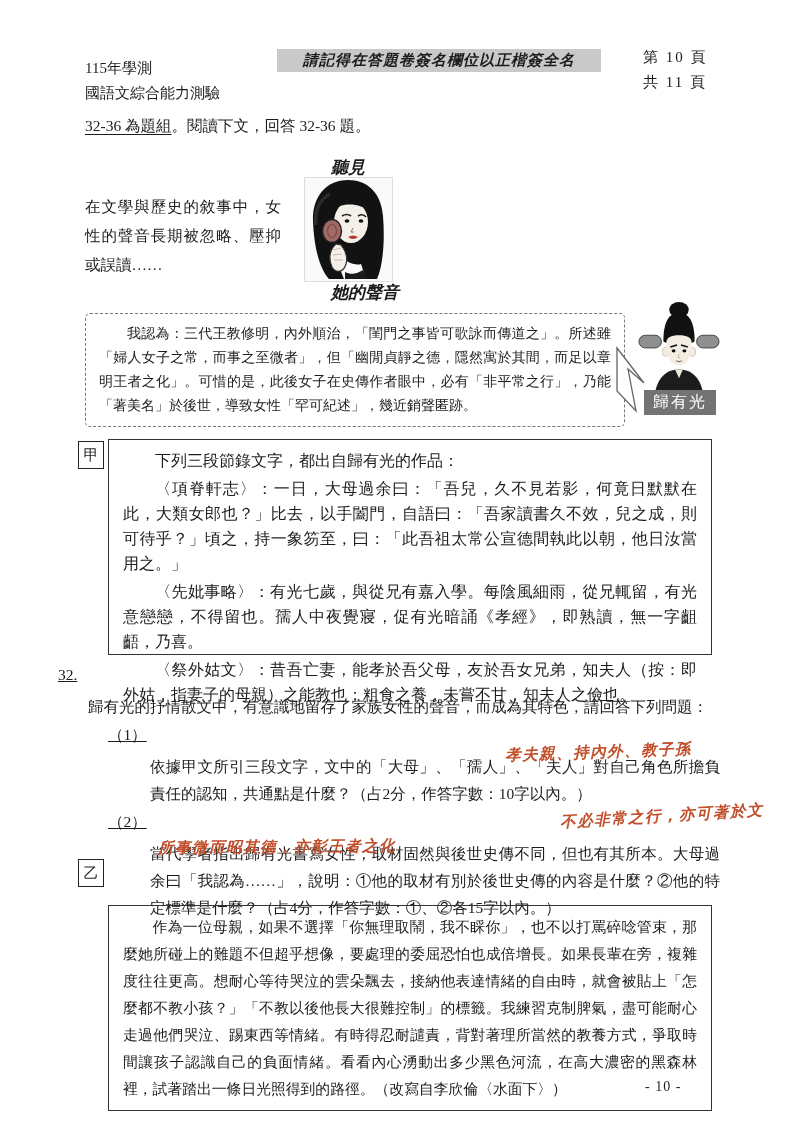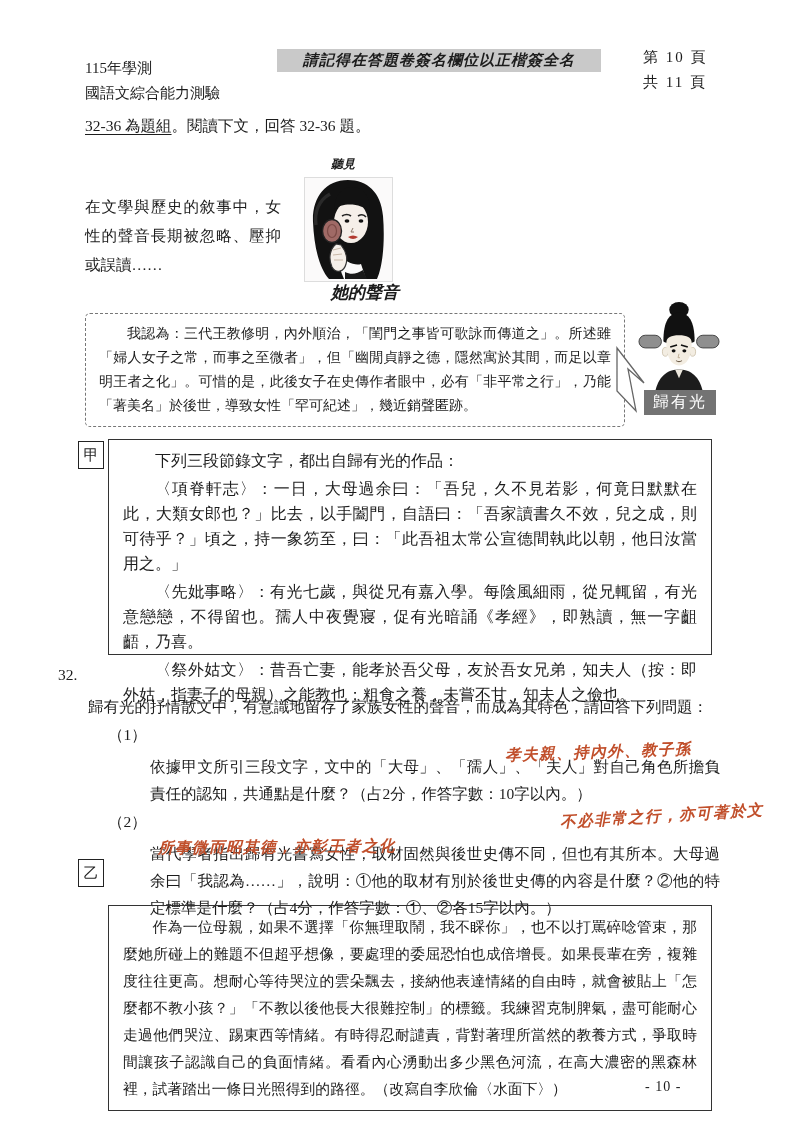--- a/index.html
+++ b/index.html
@@ -11,21 +11,21 @@
   .hdr-left{position:absolute;left:85px;top:56px;font-size:15px;line-height:25px;}
   .hdr-notice{
     position:absolute;left:277px;top:49px;background:var(--hl,#c9c9c9);
     font-size:15px;font-weight:bold;padding:2px 26px;letter-spacing:1px;font-style:italic;
   }
   .hdr-right{position:absolute;left:643px;top:45px;font-size:15px;line-height:25px;letter-spacing:2px;}
   
   .intro{position:absolute;left:85px;top:116px;font-size:15.5px;}
   .intro .u{text-decoration:underline;text-underline-offset:3px;}
   
-  .cap-top{position:absolute;left:331px;top:156px;font-size:12px;font-weight:bold;font-style:italic;}
+  .cap-top{position:absolute;left:331px;top:156px;font-size:17px;font-weight:bold;font-style:italic;}
   .cap-bottom{position:absolute;left:331px;top:281px;font-size:17px;font-weight:bold;font-style:italic;font-family:Liberation Serif, serif;}
   .hero-img{position:absolute;left:304px;top:177px;width:87px;height:103px;border:1px solid #ddd;background:#fbfafa;}
   .hero-left{position:absolute;left:85px;top:192px;width:196px;font-size:15.5px;line-height:29px;text-align:justify;}
   .hero-right{position:absolute;left:424px;top:200px;width:294px;font-size:15.5px;line-height:30px;text-align:justify;}
   
   .speech{
     position:absolute;left:85px;top:313px;width:540px;box-sizing:border-box;
     border:1.5px dashed #777;border-radius:5px;padding:8px 13px;
     font-size:14px;line-height:24px;text-align:justify;
   }
@@ -47,21 +47,21 @@
     position:absolute;left:108px;width:604px;box-sizing:border-box;border:1.5px solid #333;
     padding:8px 14px 10px;font-size:16px;line-height:25px;text-align:justify;
   }
   .jia-box{top:439px;height:216px;}
   .yi-box{top:905px;height:206px;line-height:27px;font-size:14.8px;}
   .passage-box p{margin:0 0 3px;text-indent:2em;}
   .passage-box p:last-child{margin-bottom:0;}
   
   .q32{position:absolute;left:58px;top:661px;width:662px;font-size:15.5px;line-height:27px;}
   .q-row{display:flex;}
-  .q-row .marker{flex:0 0 auto;white-space:nowrap;}
+  .q-row .marker{flex:0 0 auto;white-space:nowrap;text-decoration:underline;}
   .q-stem .marker{width:30px;}
   .q-sub{margin-left:50px;margin-top:1px;}
   .q-sub .marker{width:42px;}
   .q-row .txt{flex:1;text-align:justify;margin-top:32px;}
   
   .ann{
     position:absolute;color:var(--ann,#c14f2b);font-style:italic;font-weight:bold;
     white-space:nowrap;font-size:15.5px;letter-spacing:1.5px;
   }
   .ann1{left:505px;top:742px;transform:rotate(-2deg);}

